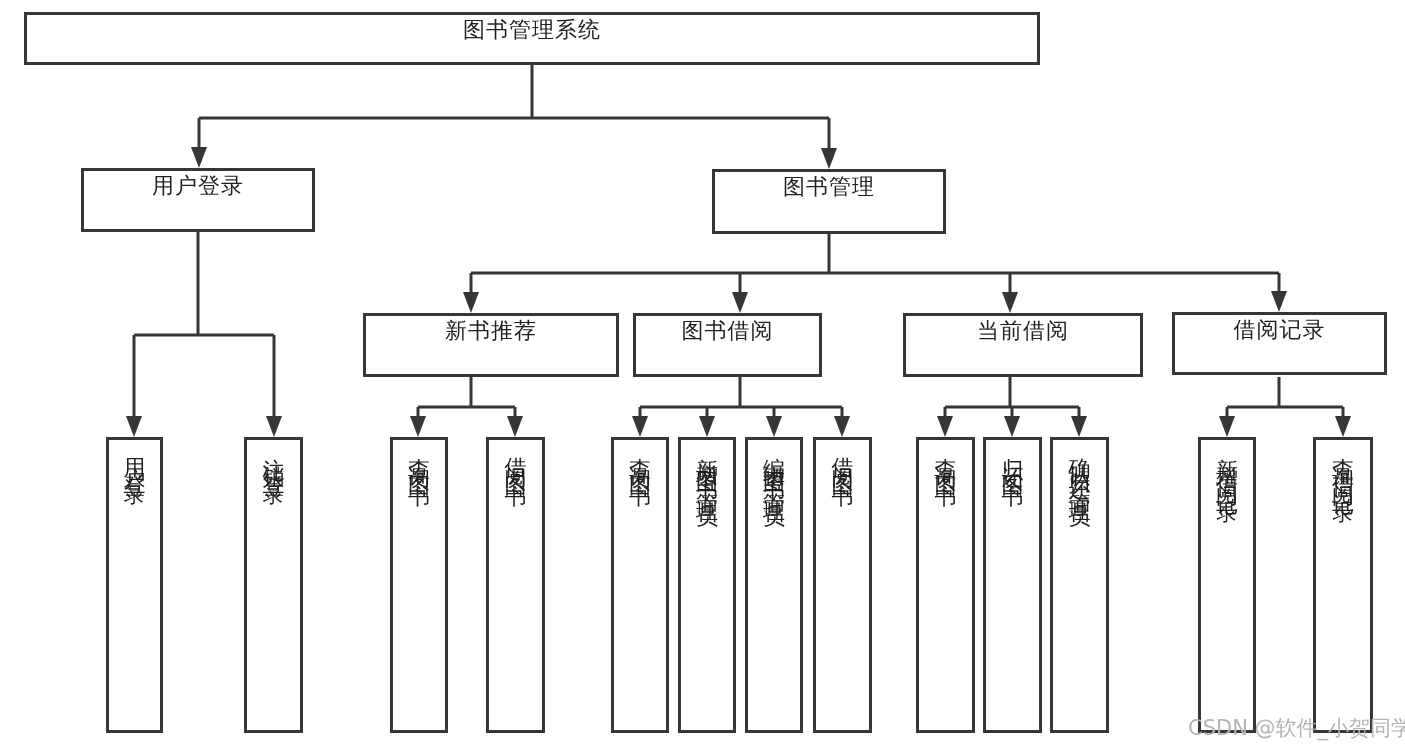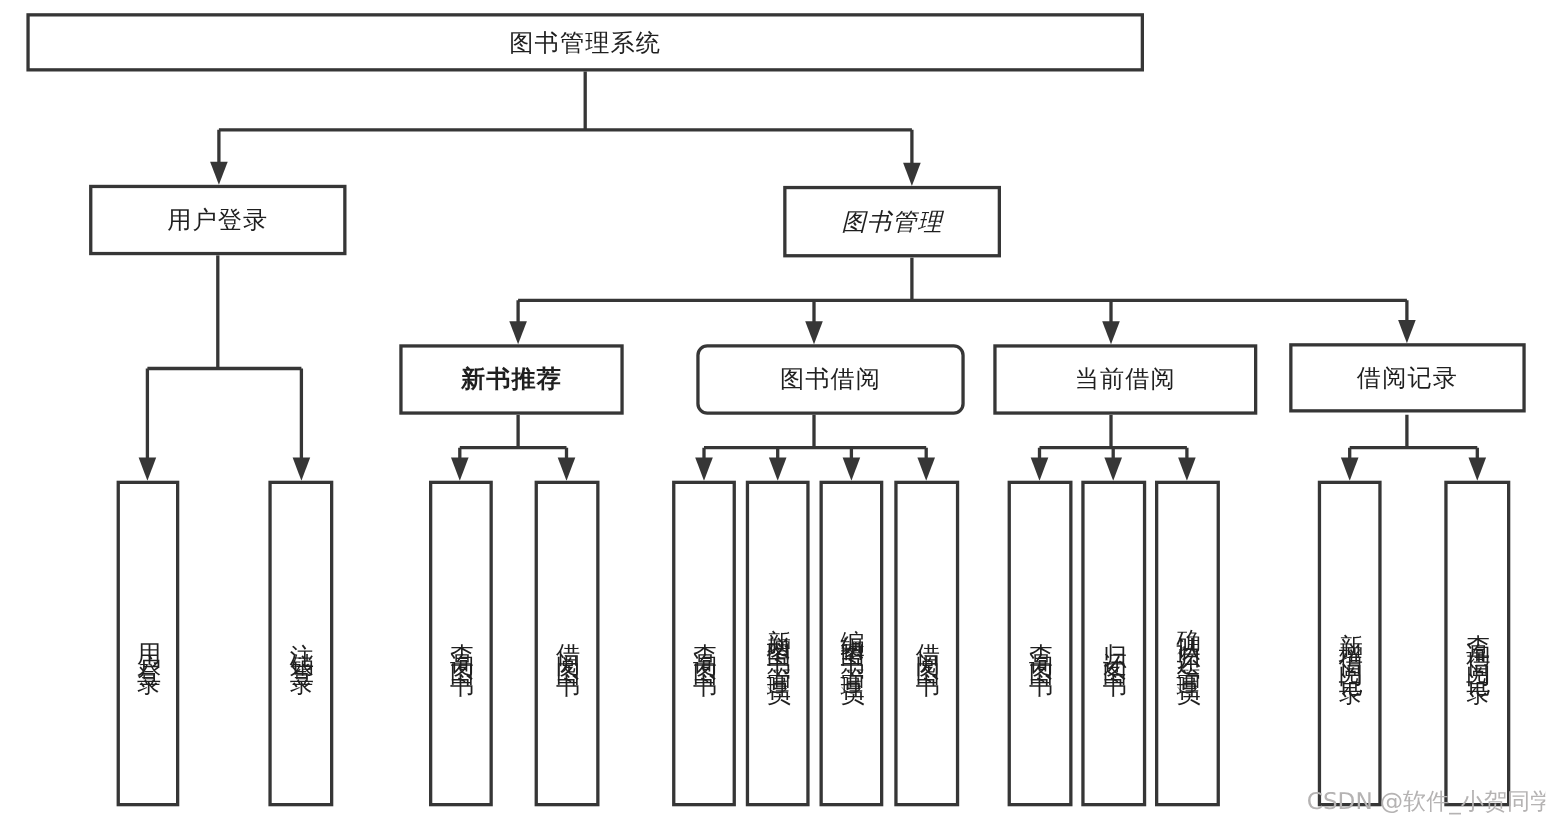--- a/index.html
+++ b/index.html
@@ -23,21 +23,21 @@
     width: 1405px;
     height: 747px;
     z-index: 1;
   }
   .node {
     position: absolute;
     box-sizing: border-box;
     border: 3px solid #363636;
     background: #ffffff;
     display: flex;
-    align-items: center;
+    align-items: flex-start;
     justify-content: center;
     color: #1f1f1f;
     z-index: 2;
   }
   .hlabel {
     font-size: 22px;
     letter-spacing: 1px;
     white-space: nowrap;
   }
   .vlabel {
@@ -105,28 +105,28 @@
     </g>
   </svg>
 
   <div class="node" style="left:24px; top:12px; width:1016px; height:53px;">
     <span class="hlabel">图书管理系统</span>
   </div>
 
   <div class="node" style="left:81px; top:168px; width:234px; height:64px;">
     <span class="hlabel">用户登录</span>
   </div>
-  <div class="node" style="left:712px; top:169px; width:198px; height:65px;font-style:italic;">
+  <div class="node" style="left:712px; top:169px; width:234px; height:65px;">
     <span class="hlabel">图书管理</span>
   </div>
 
-  <div class="node" style="left:363px; top:313px; width:204px; height:64px;font-weight:bold;">
+  <div class="node" style="left:363px; top:313px; width:256px; height:64px;">
     <span class="hlabel">新书推荐</span>
   </div>
-  <div class="node" style="left:633px; top:313px; width:244px; height:64px;border-radius:10px;">
+  <div class="node" style="left:633px; top:313px; width:189px; height:64px;">
     <span class="hlabel">图书借阅</span>
   </div>
   <div class="node" style="left:903px; top:313px; width:240px; height:64px;">
     <span class="hlabel">当前借阅</span>
   </div>
   <div class="node" style="left:1172px; top:312px; width:215px; height:63px;">
     <span class="hlabel">借阅记录</span>
   </div>
 
   <div class="node leaf" style="left:106px; top:437px; width:57px; height:296px;">

